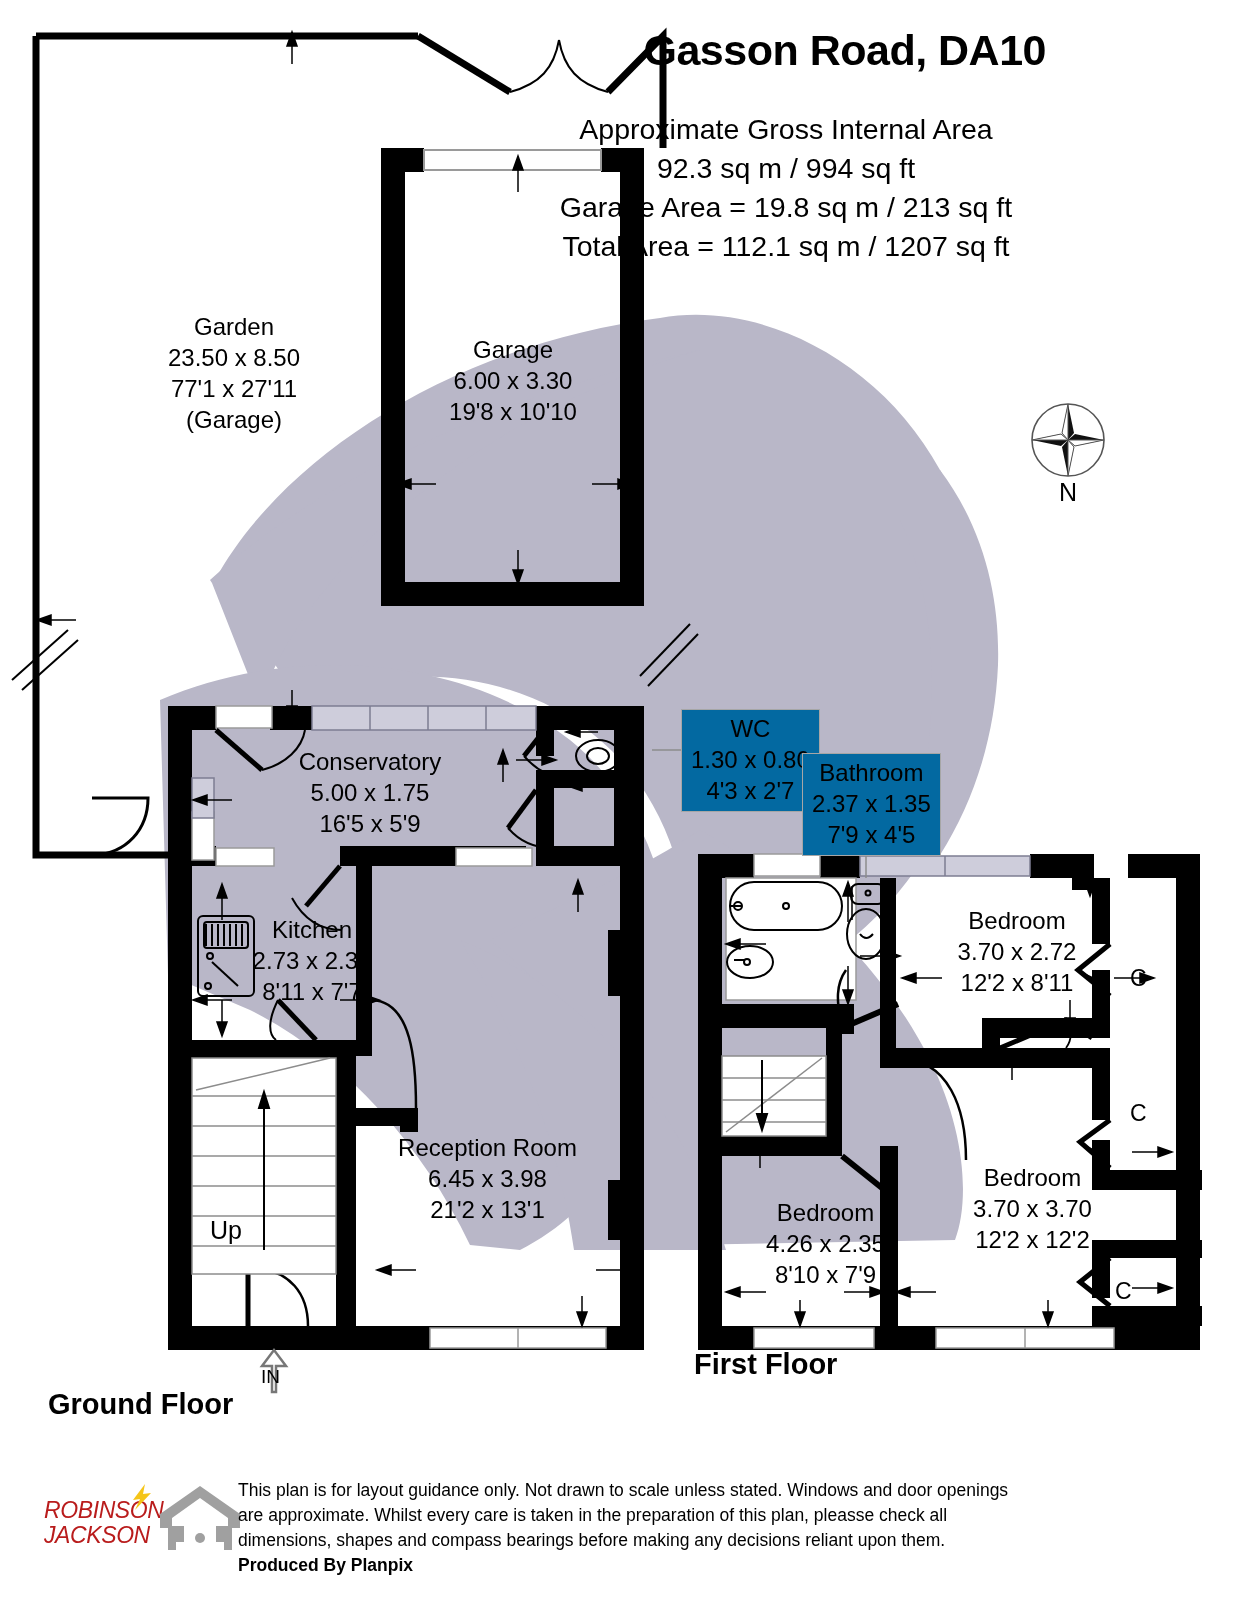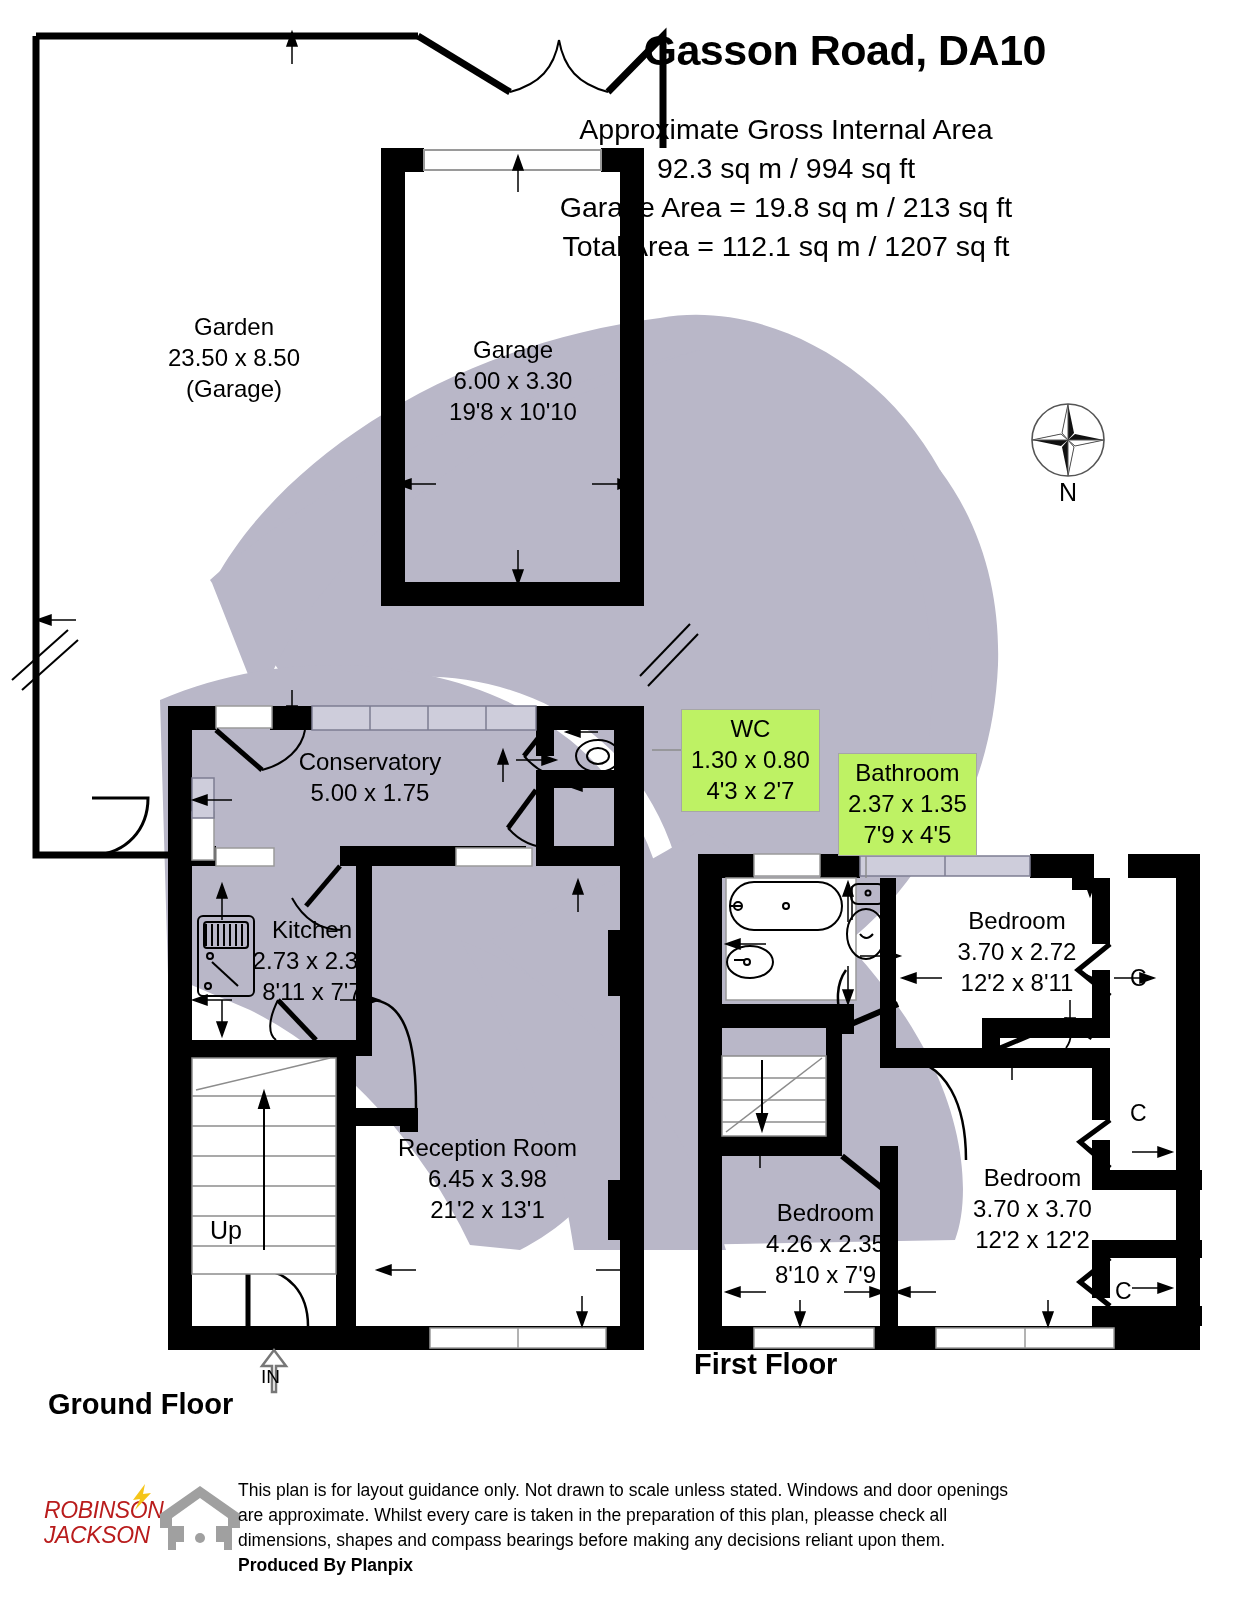--- a/index.html
+++ b/index.html
@@ -5,21 +5,21 @@
   html,body{margin:0;padding:0;background:#fff;}
   body{width:1252px;height:1600px;position:relative;font-family:"Liberation Sans",sans-serif;color:#000;overflow:hidden;}
   .stage{position:absolute;left:0;top:0;width:1060px;height:1600px;}
   svg.plan{position:absolute;left:0;top:0;width:1252px;height:1600px;}
 
   .title{position:absolute;right:14px;top:26px;font-size:43px;font-weight:bold;letter-spacing:-0.5px;white-space:nowrap;}
   .areas{position:absolute;right:14px;top:110px;text-align:center;font-size:28.5px;line-height:39px;width:520px;}
   .areas div{white-space:nowrap;}
 
   .lbl{position:absolute;text-align:center;font-size:24px;line-height:31px;white-space:nowrap;}
-  .boxlbl{position:absolute;text-align:center;font-size:24px;line-height:31px;background:#bef264;border:1px solid #a6a6a6;padding:3px 9px 5px;white-space:nowrap;z-index:6;}
+  .boxlbl{position:absolute;text-align:center;font-size:24px;line-height:31px;background:#0369a1;border:1px solid #a6a6a6;padding:3px 9px 5px;white-space:nowrap;z-index:6;}
 
   .smalltxt{position:absolute;font-size:23px;}
   .floorlabel{position:absolute;font-size:29px;font-weight:bold;}
   .compassN{position:absolute;font-size:25px;font-weight:500;}
 
   .footer{position:absolute;left:0;top:1470px;width:1252px;height:120px;}
   .foot-text{position:absolute;left:238px;top:8px;width:790px;font-size:17.5px;line-height:25px;color:#000000;font-family:"Liberation Sans",sans-serif;}
   .foot-prod{font-weight:bold;}
   .logo-rj{position:absolute;left:44px;top:28px;width:130px;}
   .logo-rj .l1,.logo-rj .l2{font-style:italic;font-weight:normal;color:#b91c1c;font-size:23px;letter-spacing:-0.4px;line-height:25px;font-family:"Liberation Sans",sans-serif;}
@@ -471,53 +471,55 @@
   <div class="areas">
     <div>Approximate Gross Internal Area</div>
     <div>92.3 sq m / 994 sq ft</div>
     <div>Garage Area = 19.8 sq m / 213 sq ft</div>
     <div>Total Area = 112.1 sq m / 1207 sq ft</div>
   </div>
 
   <div class="lbl" style="left:74px;top:311px;width:320px;">
     <div>Garden</div>
     <div>23.50 x 8.50</div>
+    <div>77'1 x 27'11</div>
     <div>(Garage)</div>
   </div>
 
   <div class="lbl" style="left:393px;top:334px;width:240px;">
     <div>Garage</div>
     <div>6.00 x 3.30</div>
     <div>19'8 x 10'10</div>
   </div>
 
   <div class="lbl" style="left:225px;top:746px;width:290px;">
     <div>Conservatory</div>
     <div>5.00 x 1.75</div>
+    <div>16'5 x 5'9</div>
   </div>
 
   <div class="lbl" style="left:222px;top:914px;width:180px;">
     <div>Kitchen</div>
     <div>2.73 x 2.32</div>
     <div>8'11 x 7'7</div>
   </div>
 
   <div class="lbl" style="left:380px;top:1132px;width:215px;">
     <div>Reception Room</div>
     <div>6.45 x 3.98</div>
     <div>21'2 x 13'1</div>
   </div>
 
   <div class="boxlbl" style="left:681px;top:709px;">
     <div>WC</div>
     <div>1.30 x 0.80</div>
     <div>4'3 x 2'7</div>
   </div>
 
-  <div class="boxlbl" style="left:838px;top:753px;">
+  <div class="boxlbl" style="left:802px;top:753px;">
     <div>Bathroom</div>
     <div>2.37 x 1.35</div>
     <div>7'9 x 4'5</div>
   </div>
 
   <div class="lbl" style="left:912px;top:905px;width:210px;">
     <div>Bedroom</div>
     <div>3.70 x 2.72</div>
     <div>12'2 x 8'11</div>
   </div>

